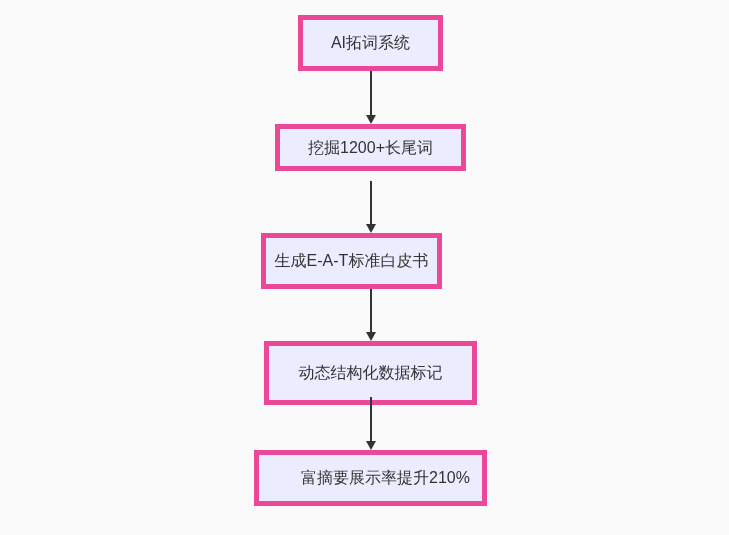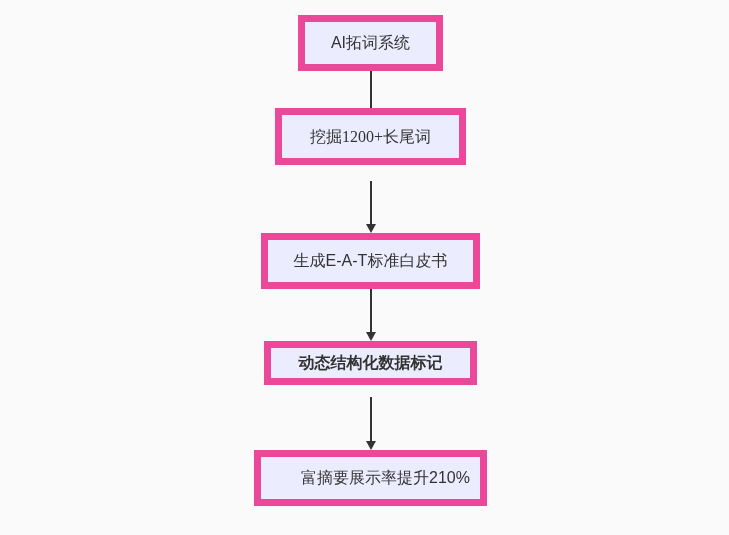--- a/index.html
+++ b/index.html
@@ -16,21 +16,21 @@
   .canvas {
     position: relative;
     width: 729px;
     height: 535px;
     background: #fafafa;
   }
   .node {
     position: absolute;
     box-sizing: border-box;
     background: #ececff;
-    border: 7px solid #ec4899;
+    border: 5px solid #ec4899;
     color: #333333;
     display: flex;
     align-items: center;
     justify-content: center;
     font-size: 16px;
     line-height: 1;
     white-space: nowrap;
   }
   .node-label {
     display: inline-block;
@@ -63,39 +63,39 @@
 
   <div class="node" style="left:298px; top:15px; width:145px; height:56px;">
     <span class="node-label">AI拓词系统</span>
   </div>
 
   <div class="edge" style="top:71px; height:53px;">
     <div class="edge-line"></div>
     <div class="edge-head"></div>
   </div>
 
-  <div class="node" style="left:275px; top:108px; width:191px; height:57px;font-family:Liberation Serif, serif;">
+  <div class="node" style="left:275px; top:124px; width:191px; height:47px;">
     <span class="node-label">挖掘1200+长尾词</span>
   </div>
 
   <div class="edge" style="top:181px; height:52px;">
     <div class="edge-line"></div>
     <div class="edge-head"></div>
   </div>
 
-  <div class="node" style="left:261px; top:233px; width:219px; height:56px;">
+  <div class="node" style="left:261px; top:233px; width:181px; height:56px;">
     <span class="node-label">生成E-A-T标准白皮书</span>
   </div>
 
   <div class="edge" style="top:289px; height:52px;">
     <div class="edge-line"></div>
     <div class="edge-head"></div>
   </div>
 
-  <div class="node" style="left:264px; top:341px; width:213px; height:44px;font-weight:bold;">
+  <div class="node" style="left:264px; top:341px; width:213px; height:64px;">
     <span class="node-label">动态结构化数据标记</span>
   </div>
 
   <div class="edge" style="top:397px; height:53px;">
     <div class="edge-line"></div>
     <div class="edge-head"></div>
   </div>
 
   <div class="node" style="left:254px; top:450px; width:233px; height:56px;padding-left:30px;">
     <span class="node-label">富摘要展示率提升210%</span>

